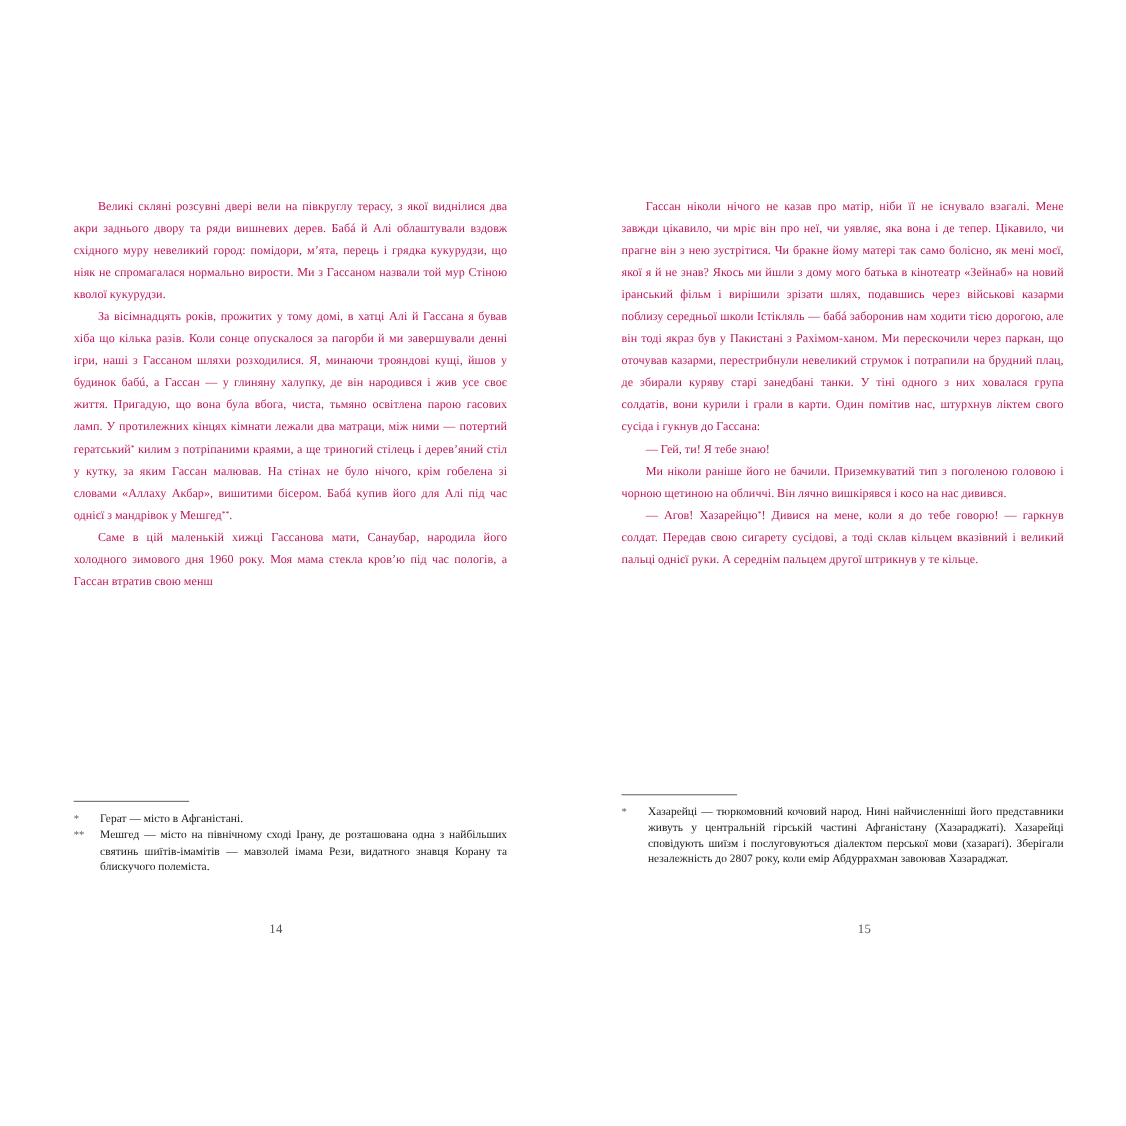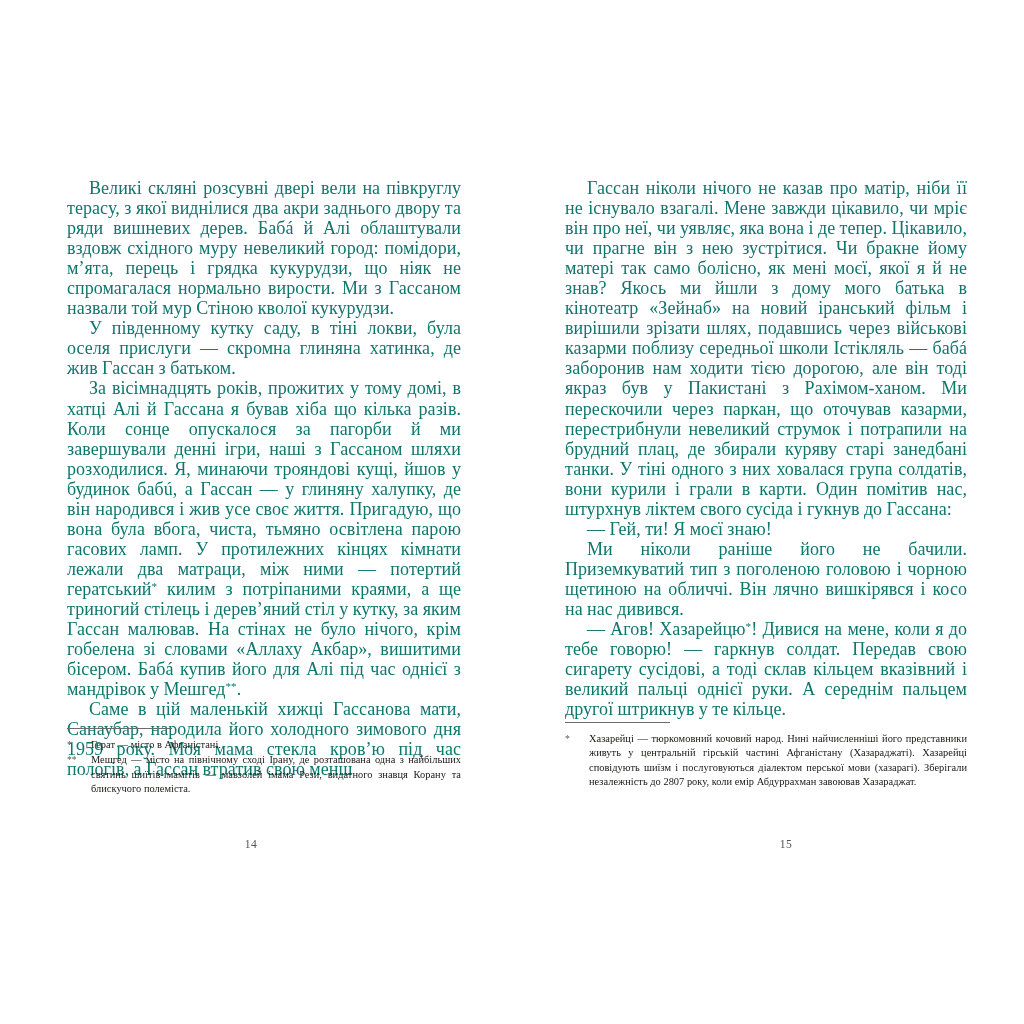--- a/index.html
+++ b/index.html
@@ -46,25 +46,25 @@
     position: absolute;
     left: 53px;   
     top: 178px;
     width: 402px;
   }
 
   .textblock p {
     margin: 0;
     text-align: justify;
     text-align-last: left;
-    font-size: 18px;
+    font-size: 11px;
     line-height: 20.05px;
     letter-spacing: 0.06px;
     word-spacing: -0.2px;
-    color: #0f766e;
+    color: #be185d;
     hyphens: manual;
   }
   .textblock p.indent {
     text-indent: 22px;
   }
   .textblock p.cont {
     text-indent: 0;
   }
 
   sup.fnmark {
@@ -132,23 +132,22 @@
 </style>
 </head>
 <body>
 
 <div class="spread">
 
   <div class="page page-left">
 
     <div class="textblock">
       <p class="indent">Великі скляні розсувні двері вели на півкруглу терасу, з якої виднілися два акри заднього двору та ряди вишневих дерев. Бабá й Алі облаштували вздовж східного муру невеликий город: помідори, м’ята, перець і грядка кукурудзи, що ніяк не спромагалася нормально вирости. Ми з Гассаном назвали той мур Стіною кволої кукурудзи.</p>
-      <p class="indent">У південному кутку саду, в тіні локви, була оселя прислуги — скромна глиняна хатинка, де жив Гассан з батьком.</p>
       <p class="indent"><span>За вісімнадцять років, прожитих у тому домі, в хатці Алі й Гассана я бував хіба що кілька разів. Коли сонце опускалося за пагорби й ми завершували денні ігри, наші з Гассаном шляхи розходилися. Я, минаючи трояндові кущі, йшов у будинок бабú, а Гассан — у глиняну халупку, де він народився і жив усе своє життя. Пригадую, що вона була вбога, чиста, тьмяно освітлена парою гасових ламп. У протилежних кінцях кімнати лежали два матраци, між ними — потертий гератський</span><sup class="fnmark">*</sup><span> килим з потріпаними краями, а ще триногий стілець і дерев’яний стіл у кутку, за яким Гассан малював. На стінах не було нічого, крім гобелена зі словами «Аллаху Акбар», вишитими бісером. Бабá купив його для Алі під час однієї з мандрівок у Мешгед</span><sup class="fnmark">**</sup><span>.</span></p>
-      <p class="indent">Саме в цій маленькій хижці Гассанова мати, Санаубар, народила його холодного зимового дня 1959 року. Моя мама стекла кров’ю під час пологів, а Гассан втратив свою менш</p>
+      <p class="indent">Саме в цій маленькій хижці Гассанова мати, Санаубар, народила його холодного зимового дня 1960 року. Моя мама стекла кров’ю під час пологів, а Гассан втратив свою менш</p>
     </div>
 
     <div class="footnotes">
       <div class="fn-rule"></div>
       <div class="fn-item">
         <span class="fn-mark">*</span>
         <span class="fn-text">Герат — місто в Афганістані.</span>
       </div>
       <div class="fn-item">
         <span class="fn-mark">**</span>
@@ -156,21 +155,21 @@
       </div>
     </div>
 
     <div class="folio">14</div>
   </div>
 
   <div class="page page-right">
 
     <div class="textblock">
       <p class="indent">Гассан ніколи нічого не казав про матір, ніби її не існувало взагалі. Мене завжди цікавило, чи мріє він про неї, чи уявляє, яка вона і де тепер. Цікавило, чи прагне він з нею зустрітися. Чи бракне йому матері так само болісно, як мені моєї, якої я й не знав? Якось ми йшли з дому мого батька в кінотеатр «Зейнаб» на новий іранський фільм і вирішили зрізати шлях, подавшись через військові казарми поблизу середньої школи Істікляль — бабá заборонив нам ходити тією дорогою, але він тоді якраз був у Пакистані з Рахімом-ханом. Ми перескочили через паркан, що оточував казарми, перестрибнули невеликий струмок і потрапили на брудний плац, де збирали куряву старі занедбані танки. У тіні одного з них ховалася група солдатів, вони курили і грали в карти. Один помітив нас, штурхнув ліктем свого сусіда і гукнув до Гассана:</p>
-      <p class="indent">— Гей, ти! Я моєї знаю!</p>
+      <p class="indent">— Гей, ти! Я тебе знаю!</p>
       <p class="indent">Ми ніколи раніше його не бачили. Приземкуватий тип з поголеною головою і чорною щетиною на обличчі. Він лячно вишкірявся і косо на нас дивився.</p>
       <p class="indent"><span>— Агов! Хазарейцю</span><sup class="fnmark">*</sup><span>! Дивися на мене, коли я до тебе говорю! — гаркнув солдат. Передав свою сигарету сусідові, а тоді склав кільцем вказівний і великий пальці однієї руки. А середнім пальцем другої штрикнув у те кільце.</span></p>
     </div>
 
     <div class="footnotes">
       <div class="fn-rule"></div>
       <div class="fn-item">
         <span class="fn-mark">*</span>
         <span class="fn-text">Хазарейці — тюркомовний кочовий народ. Нині найчисленніші його представники живуть у центральній гірській частині Афганістану (Хазараджаті). Хазарейці сповідують шиїзм і послуговуються діалектом перської мови (хазарагі). Зберігали незалежність до 2807 року, коли емір Абдуррахман завоював Хазараджат.</span>
       </div>

